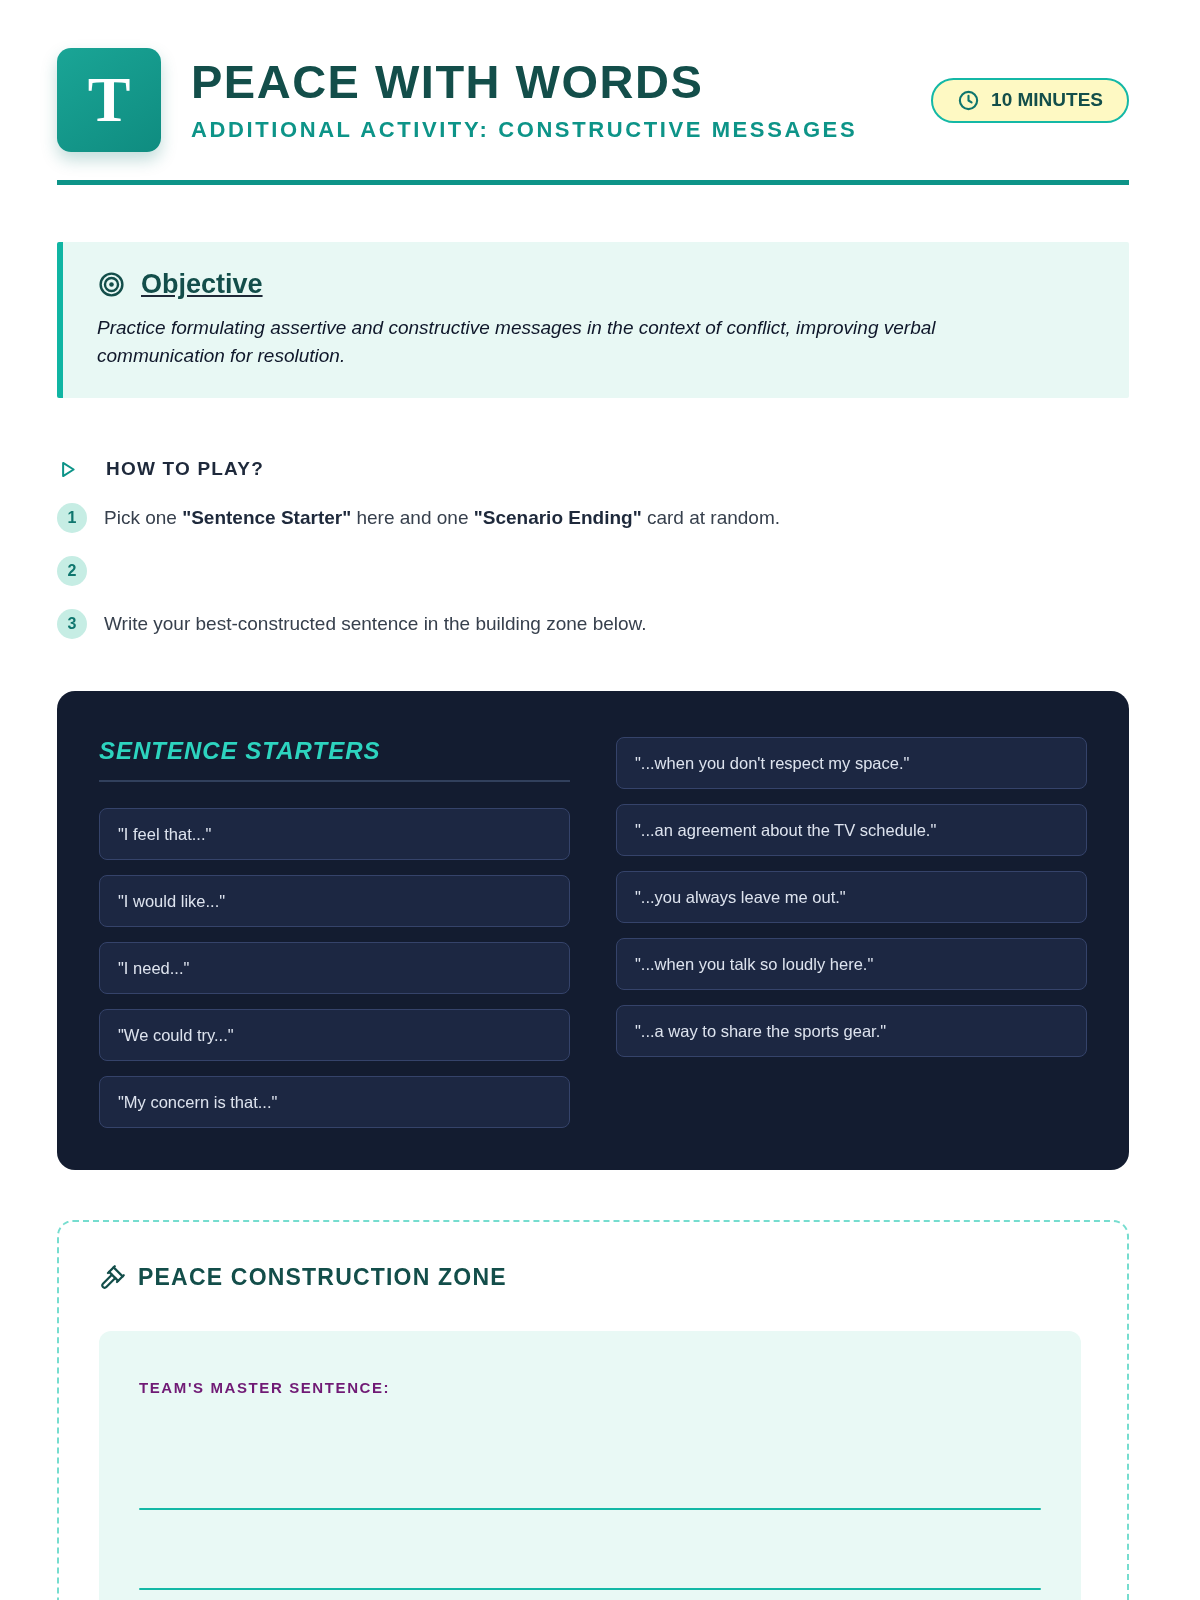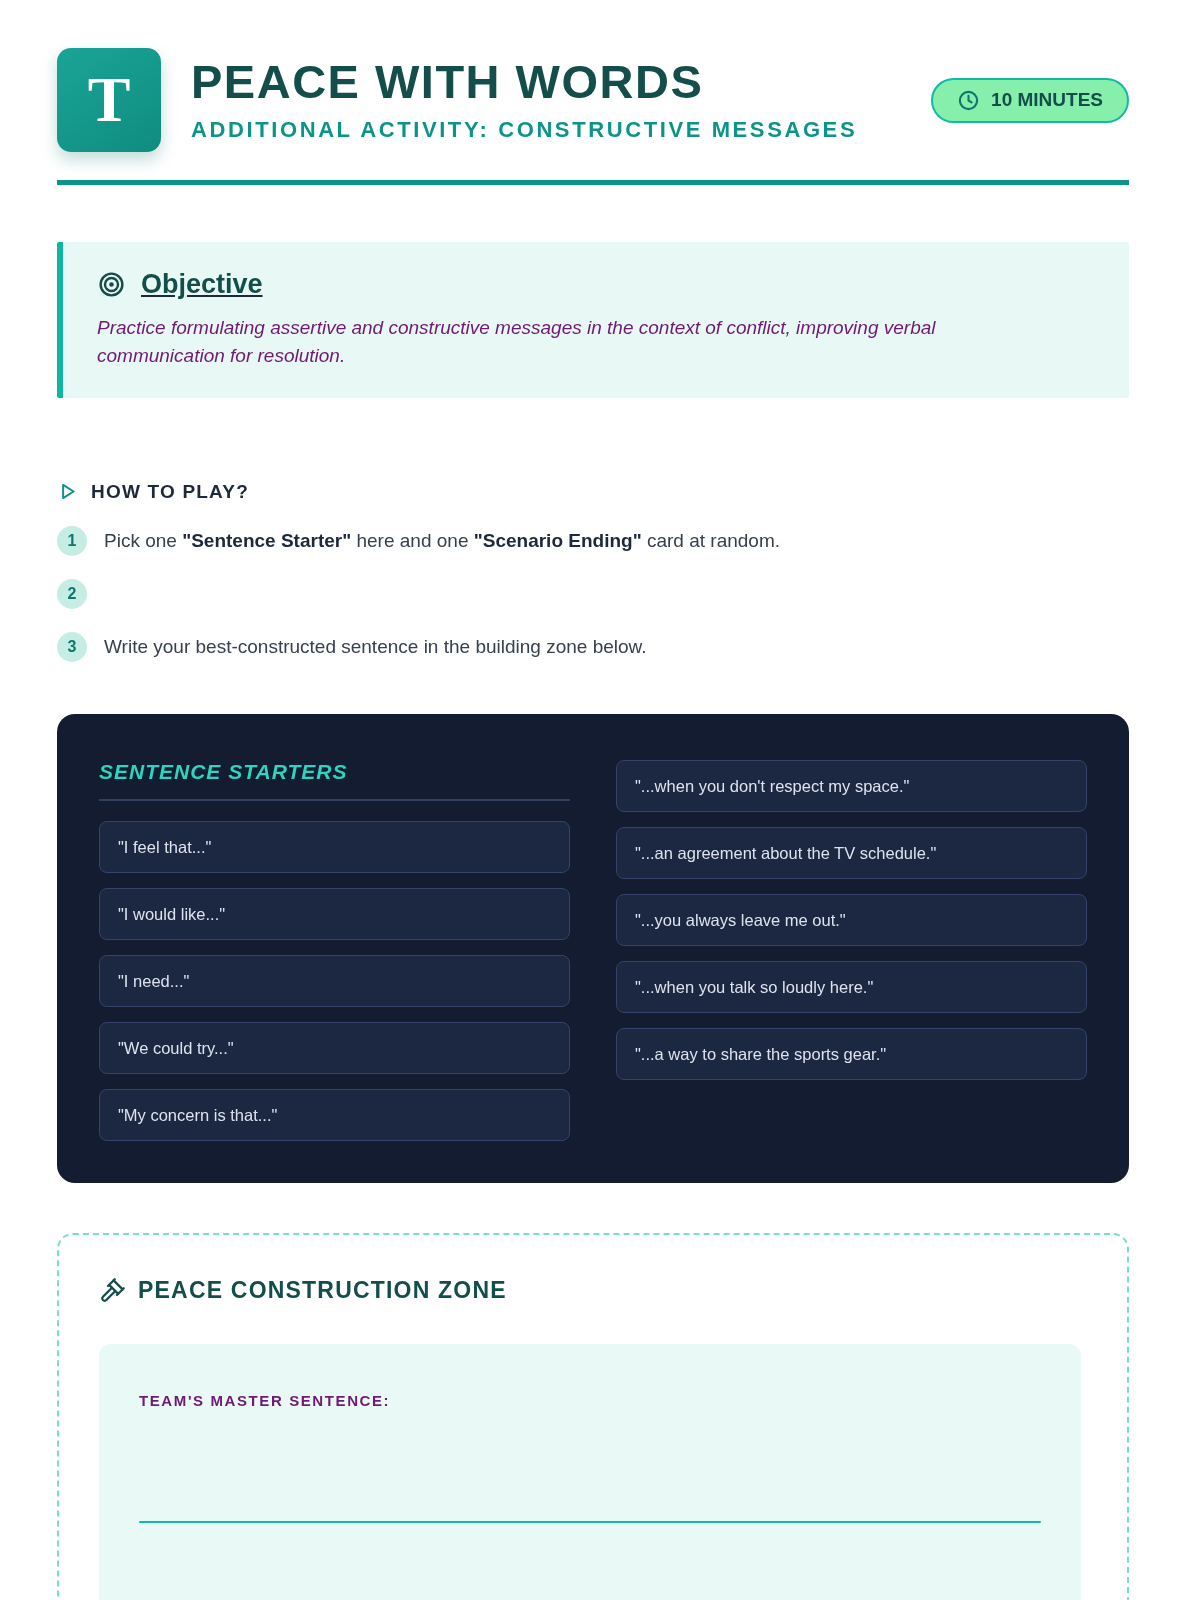--- a/index.html
+++ b/index.html
@@ -25,59 +25,59 @@
     font-family:"Liberation Serif", serif;
     font-size:64px; font-weight:bold; color:#ffffff; line-height:1;
   }
   .header-text { margin-left:30px; }
   .title { font-size:47px; font-weight:800; color:#134e4a; letter-spacing:1.5px; line-height:1.05; }
   .subtitle { margin-top:10px; font-size:22px; font-weight:700; color:#0d9488; letter-spacing:2.6px; }
   .time-badge {
     margin-left:auto; align-self:center;
     display:flex; align-items:center; gap:11px;
     padding:9px 24px; border:2px solid #14b8a6; border-radius:999px;
-    background:#86efac; color:#134e4a; font-weight:700; font-size:19px;
+    background:#fef9c3; color:#134e4a; font-weight:700; font-size:19px;
     white-space:nowrap;
   }
   .rule { height:5px; background:#0d9488; margin-top:28px; }
 
   
   .objective {
     margin-top:57px; background:#e8f8f4;
     border-left:6px solid #10b5a3; border-radius:2px;
     padding:27px 34px 29px;
   }
   .obj-head { display:flex; align-items:center; gap:15px;text-decoration:underline; }
   .obj-title { font-size:27px; font-weight:800; color:#134e4a; }
   .obj-text {
     margin-top:14px; font-style:italic; font-size:19px;
-    color:#701a75; line-height:1.45; max-width:935px;
-  }
-
-  
-  .htp { margin-top:83px; display:flex; align-items:flex-start; gap:13px; }
+    color:#0f172a; line-height:1.45; max-width:935px;
+  }
+
+  
+  .htp { margin-top:60px; display:flex; align-items:flex-end; gap:28px; }
   .htp-title { font-size:19px; font-weight:800; color:#1e293b; letter-spacing:1.2px; }
   .step { display:flex; align-items:flex-start; margin-top:23px; }
   .step-num {
     width:30px; height:30px; flex:0 0 30px; border-radius:50%;
     background:#c6ede4; color:#0f766e; font-weight:700; font-size:16px;
     display:flex; align-items:center; justify-content:center;
   }
   .step-text { margin-left:17px; font-size:19px; color:#37404d; line-height:30px; }
   .step-text .b { font-weight:700; color:#1e293b; }
 
   
   .panel {
     margin-top:52px; background:#131c30; border-radius:18px;
     padding:46px 42px 42px;
     display:grid; grid-template-columns:1fr 1fr; column-gap:46px;
   }
   .col-head {
-    font-style:italic; font-weight:800; font-size:21px; letter-spacing:1px;
-    padding-bottom:15px; border-bottom:2px solid #31405c; margin-bottom:20px;
+    font-style:italic; font-weight:800; font-size:24px; letter-spacing:1px;
+    padding-bottom:15px; border-bottom:2px solid #31405c; margin-bottom:26px;
   }
   .col-head.starters { color:#2dd4bf; }
   .col-head.endings  { color:#f5b83d; }
   .card {
     background:#1c2742; border:1px solid #35436a; border-radius:8px;
     height:52px; padding:0 18px; margin-bottom:15px;
     display:flex; align-items:center;
     color:#dde3ee; font-size:16.5px;
   }
   .card:last-child { margin-bottom:0; }

